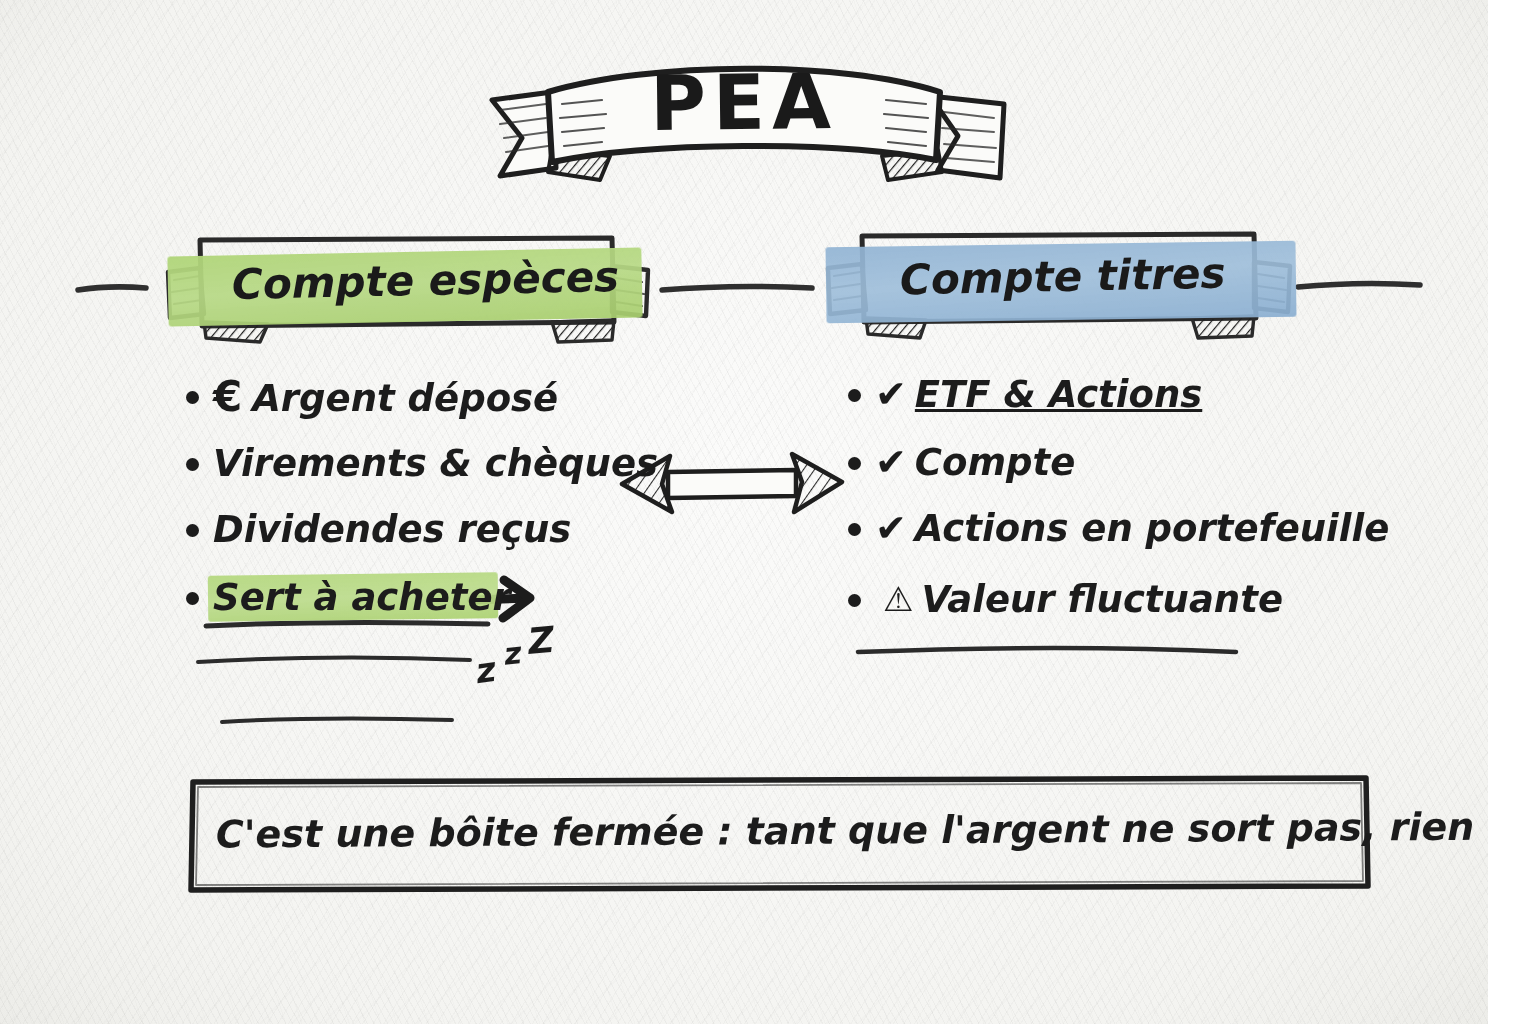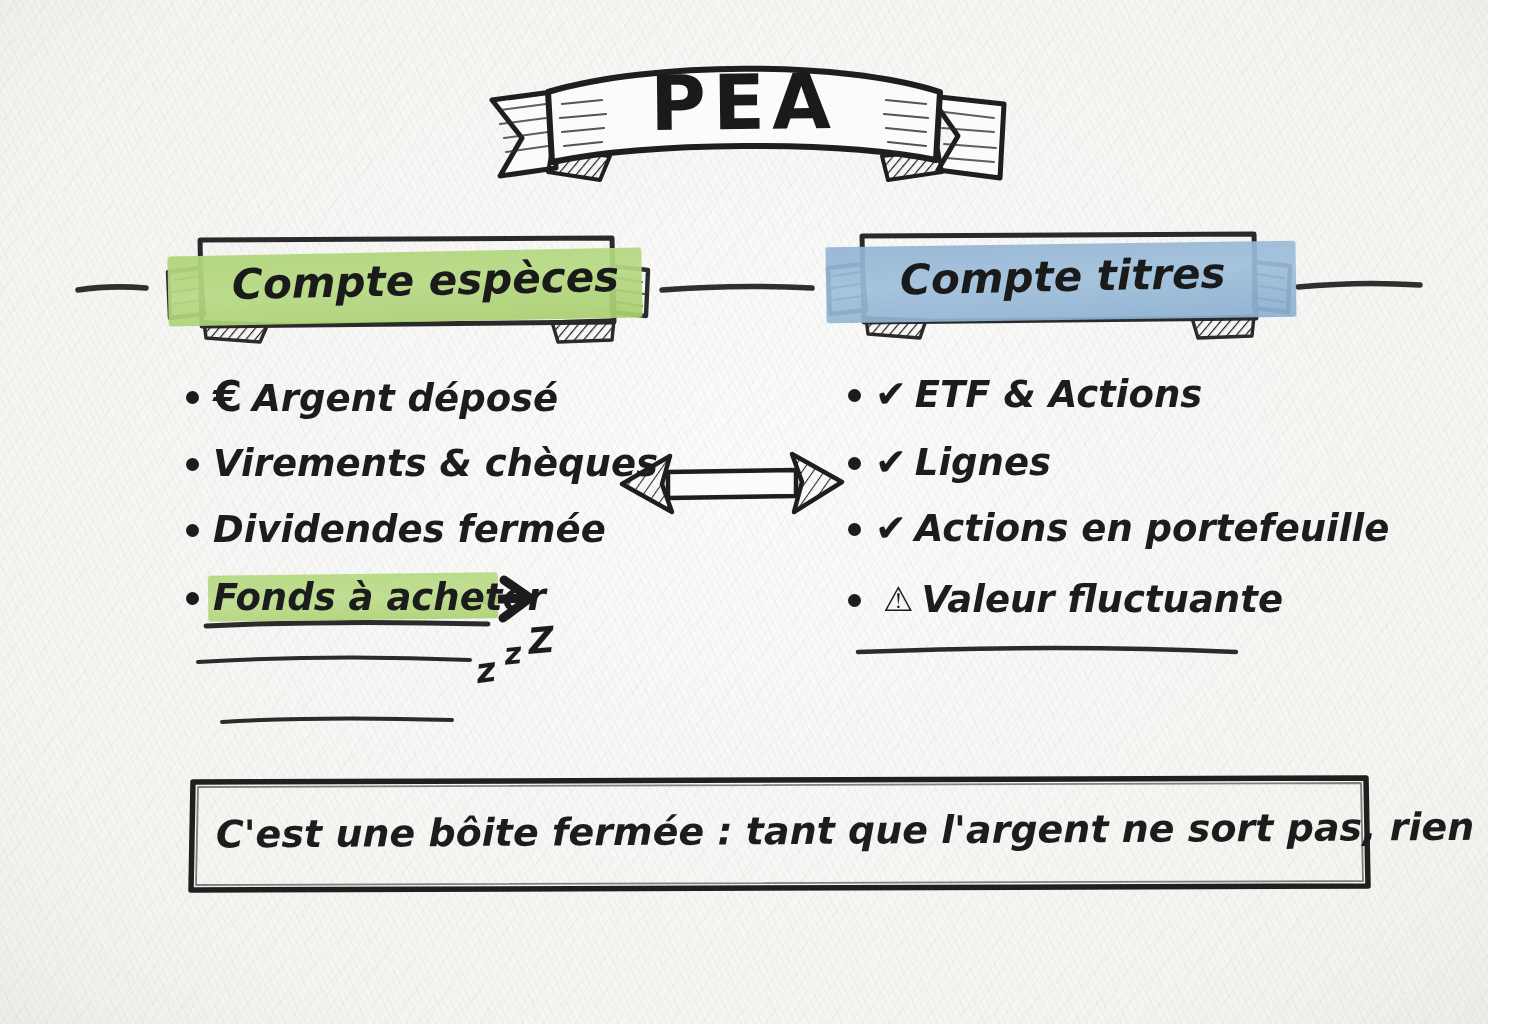--- a/index.html
+++ b/index.html
@@ -305,43 +305,43 @@
     </span>
   </div>
 
   <div class="bullet-row" style="left:186px; top:442px;">
     <span class="bullet-dot"></span>
     <span class="item-text">Virements &amp; chèques</span>
   </div>
 
   <div class="bullet-row" style="left:186px; top:508px;">
     <span class="bullet-dot"></span>
-    <span class="item-text">Dividendes fermée</span>
+    <span class="item-text">Dividendes reçus</span>
   </div>
 
   <div class="bullet-row" style="left:186px; top:576px;">
     <span class="bullet-dot"></span>
-    <span class="item-text">Fonds à acheter</span>
+    <span class="item-text">Sert à acheter</span>
   </div>
 
   <span class="zzz" id="z1">z</span>
   <span class="zzz" id="z2">z</span>
   <span class="zzz" id="z3">Z</span>
 
-  <div class="bullet-row" style="left:848px; top:372px;">
+  <div class="bullet-row" style="left:848px; top:372px;text-decoration:underline;">
     <span class="bullet-dot"></span>
     <span class="item-text">
       <span class="lead-glyph check-glyph">✔</span><span>ETF &amp; Actions</span>
     </span>
   </div>
 
   <div class="bullet-row" style="left:848px; top:440px;">
     <span class="bullet-dot"></span>
     <span class="item-text">
-      <span class="lead-glyph check-glyph">✔</span><span>Lignes</span>
+      <span class="lead-glyph check-glyph">✔</span><span>Compte</span>
     </span>
   </div>
 
   <div class="bullet-row" style="left:848px; top:506px;">
     <span class="bullet-dot"></span>
     <span class="item-text">
       <span class="lead-glyph check-glyph">✔</span><span>Actions en portefeuille</span>
     </span>
   </div>
 

